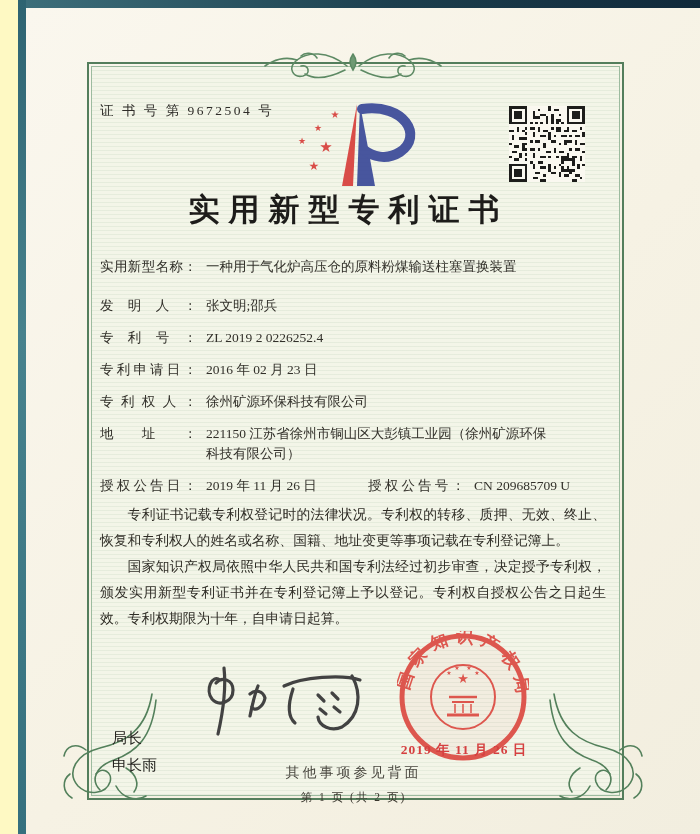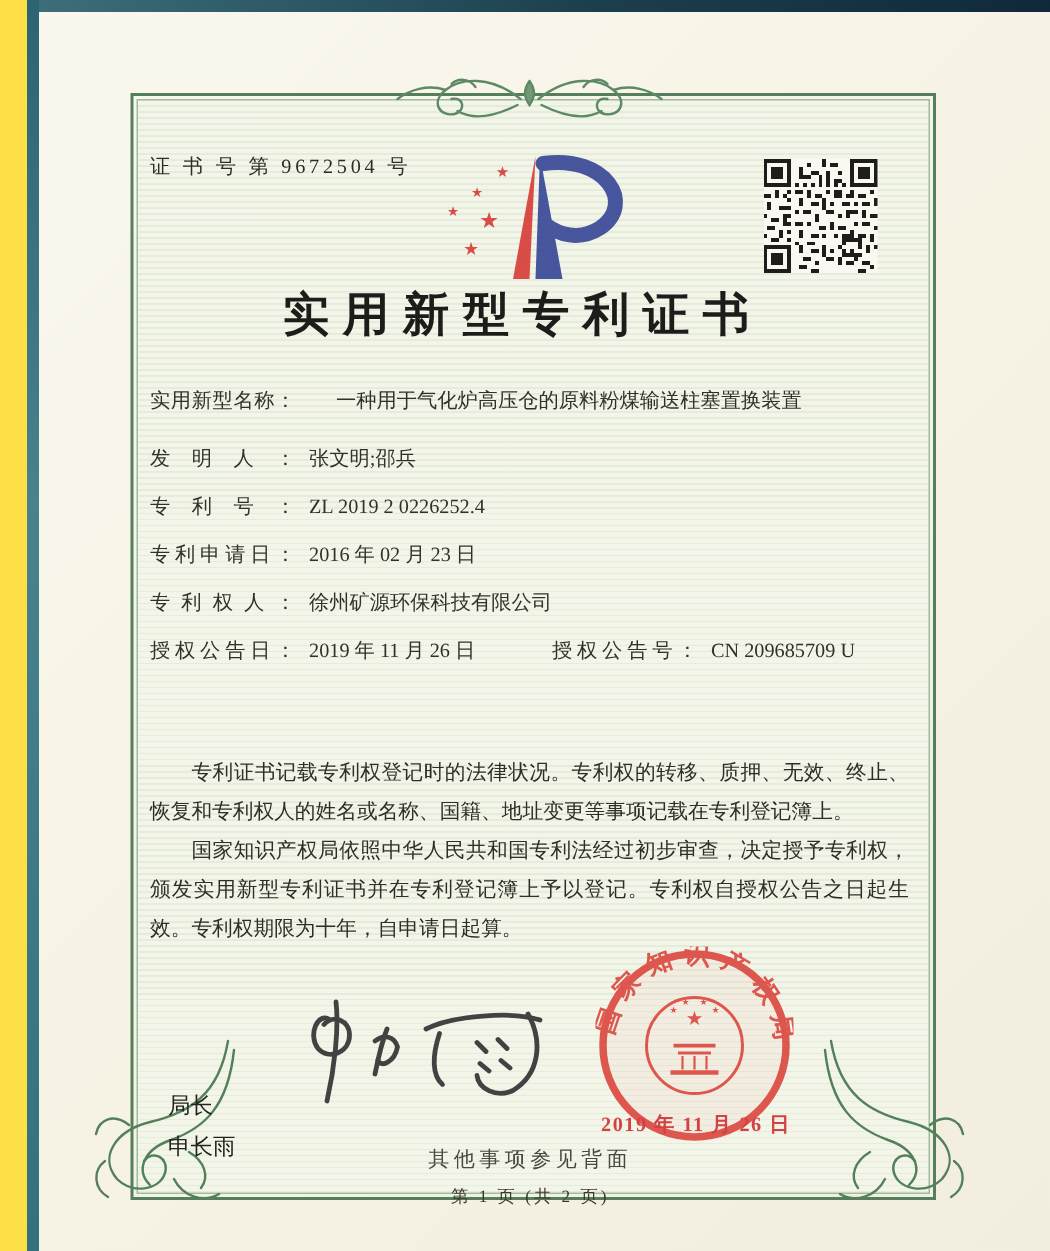--- a/index.html
+++ b/index.html
@@ -1,38 +1,38 @@
 <!DOCTYPE html>
 <html><head>
 <meta charset="utf-8">
 <style>
   html,body{margin:0;padding:0;}
   .stage{position:relative;width:700px;height:834px;overflow:hidden;
-         background:#fde047;font-family:"Liberation Serif","DejaVu Serif",serif;}
+         background:#fef9c3;font-family:"Liberation Serif","DejaVu Serif",serif;}
   
   .photo-top{position:absolute;left:18px;top:0;right:0;height:9px;
              background:linear-gradient(90deg,#3d6f7b,#1c3f4e 55%,#10293a);}
   .photo-left{position:absolute;left:18px;top:0;width:8px;bottom:0;
               background:linear-gradient(180deg,#2e6371,#47828d 40%,#35707e);}
   
   .paper{position:absolute;left:26px;top:8px;right:0;bottom:0;
          background:linear-gradient(135deg,#faf7ee,#f6f2e4 55%,#f2eedf);}
   
   .frame{position:absolute;left:87px;top:62px;width:533px;height:734px;
          border:2px solid #547e5c;}
   .frame-inner{position:absolute;inset:2px;border:1px solid #9cbb9f;
          background-color:#f3f5e8;
          background-image:repeating-linear-gradient(0deg,rgba(140,175,140,.13) 0,rgba(140,175,140,.13) 1px,transparent 1px,transparent 4px);}
   .abs{position:absolute;}
   .cert-no{left:100px;top:102px;font-size:13.5px;letter-spacing:2.5px;color:#2e2c28;}
   .title{left:82px;top:189px;width:533px;text-align:center;font-size:31px;font-weight:bold;
          letter-spacing:9px;color:#1d1c1a;}
   .fields{left:100px;top:257px;width:506px;font-size:13.5px;color:#32302a;}
   .field{display:flex;margin-bottom:12px;line-height:20px;}
-  .field.name-row{margin-bottom:19px;gap:18px;}
+  .field.name-row{margin-bottom:19px;}
   .flabel{width:97px;flex:none;text-align:justify;text-align-last:justify;margin-right:9px;white-space:nowrap;}
   .fvalue{flex:1;}
   .fvalue.addr{max-width:352px;}
   .fvalue.v1{flex:none;width:162px;}
   .paras{left:100px;top:502px;width:506px;}
   .paras p{margin:0;text-indent:2em;font-size:13.8px;line-height:26px;
            text-align:justify;color:#2f2d26;}
   .director{left:112px;top:725px;font-size:15px;line-height:27px;color:#23221e;}
   .sig{left:192px;top:664px;}
   .seal{left:397px;top:631px;opacity:.92;}
@@ -151,20 +151,24 @@
     </div>
     <div class="field">
       <span class="flabel">专利申请日：</span>
       <span class="fvalue">2016 年 02 月 23 日</span>
     </div>
     <div class="field">
       <span class="flabel">专利权人：</span>
       <span class="fvalue">徐州矿源环保科技有限公司</span>
     </div>
     <div class="field">
+      <span class="flabel">地址：</span>
+      <span class="fvalue addr">221150 江苏省徐州市铜山区大彭镇工业园（徐州矿源环保科技有限公司）</span>
+    </div>
+    <div class="field">
       <span class="flabel">授权公告日：</span>
       <span class="fvalue v1">2019 年 11 月 26 日</span>
       <span class="flabel">授权公告号：</span>
       <span class="fvalue">CN 209685709 U</span>
     </div>
   </div>
 
   <div class="abs paras">
     <p>专利证书记载专利权登记时的法律状况。专利权的转移、质押、无效、终止、恢复和专利权人的姓名或名称、国籍、地址变更等事项记载在专利登记簿上。</p>
     <p>国家知识产权局依照中华人民共和国专利法经过初步审查，决定授予专利权，颁发实用新型专利证书并在专利登记簿上予以登记。专利权自授权公告之日起生效。专利权期限为十年，自申请日起算。</p>

